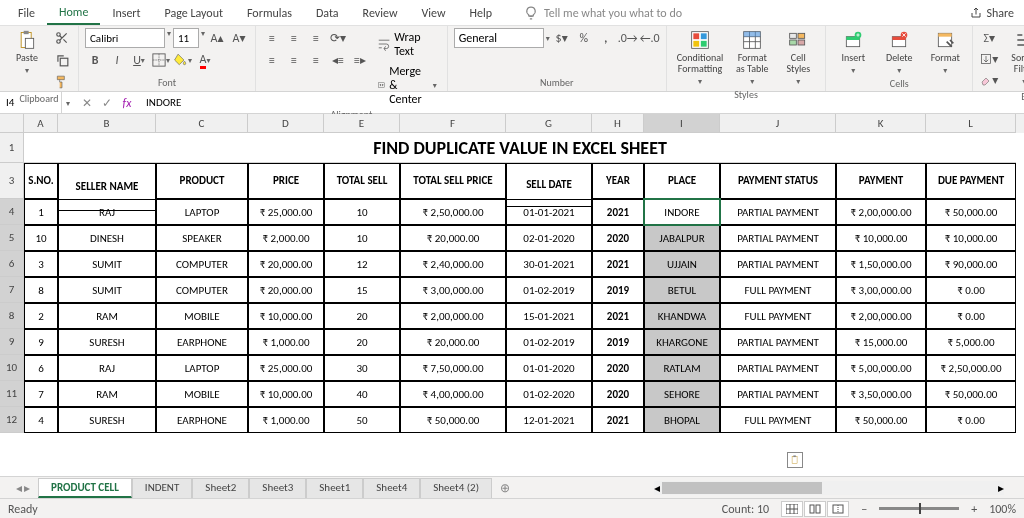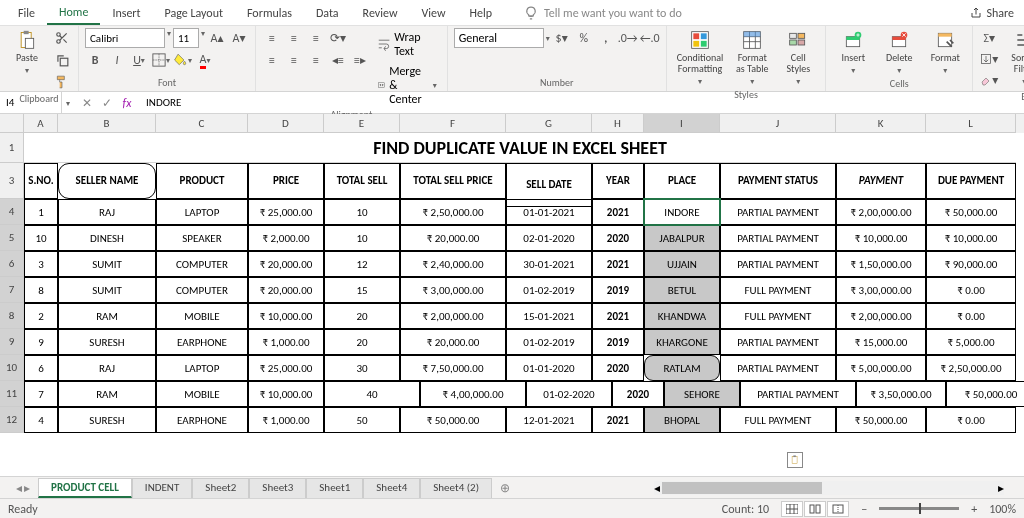--- a/index.html
+++ b/index.html
@@ -77,21 +77,21 @@
   <div class="tab">Page Layout</div>
   <div class="tab">Formulas</div>
   <div class="tab">Data</div>
   <div class="tab">Review</div>
   <div class="tab">View</div>
   <div class="tab">Help</div>
   <div class="tell">
     <svg width="14" height="14" viewBox="0 0 24 24" fill="none" stroke="#888" stroke-width="2">
         <path d="M9 18h6M10 22h4M12 2a7 7 0 00-4 12.9V17h8v-2.1A7 7 0 0012 2z"></path>
       </svg>
-    <span>Tell me want you want to do</span>
+    <span>Tell me what you what to do</span>
   </div>
   <div class="share">
     <svg width="12" height="12" viewBox="0 0 24 24" fill="none" stroke="#444" stroke-width="2">
         <path d="M4 12v8h16v-8M12 2v13M8 6l4-4 4 4"></path>
       </svg>
     <span>Share</span>
   </div>
 </div>
 
 <div class="ribbon">
@@ -382,30 +382,30 @@
         <div class="row-h sel" style="height: 26px;">10</div>
         <div class="row-h sel" style="height: 26px;">11</div>
         <div class="row-h sel" style="height: 26px;">12</div>
       </div>
     <div class="cells" id="cells">
         <div class="row title-row">
           <div class="cell title-cell" style="width: 992px; height: 30px;">FIND DUPLICATE VALUE IN EXCEL SHEET</div>
         </div>
         <div class="row header-row">
           <div class="cell" style="width: 34px; height: 36px;">S.NO.</div>
-          <div class="cell" style="width: 98px; height: 36px; border-radius: 11px;">SELLER NAME</div>
+          <div class="cell" style="width: 98px; height: 48px;">SELLER NAME</div>
           <div class="cell" style="width: 92px; height: 36px;">PRODUCT</div>
           <div class="cell" style="width: 76px; height: 36px;">PRICE</div>
           <div class="cell" style="width: 76px; height: 36px;">TOTAL SELL</div>
           <div class="cell" style="width: 106px; height: 36px;">TOTAL SELL PRICE</div>
           <div class="cell" style="width: 86px; height: 44px;">SELL DATE</div>
           <div class="cell" style="width: 52px; height: 36px;">YEAR</div>
           <div class="cell" style="width: 76px; height: 36px;">PLACE</div>
           <div class="cell" style="width: 116px; height: 36px;">PAYMENT STATUS</div>
-          <div class="cell" style="width: 90px; height: 36px; font-style: italic;">PAYMENT</div>
+          <div class="cell" style="width: 90px; height: 36px;">PAYMENT</div>
           <div class="cell" style="width: 90px; height: 36px;">DUE PAYMENT</div>
         </div>
         <div class="row data-row">
           <div class="cell" style="width: 34px; height: 26px;">1</div>
           <div class="cell" style="width: 98px; height: 26px;">RAJ</div>
           <div class="cell" style="width: 92px; height: 26px;">LAPTOP</div>
           <div class="cell" style="width: 76px; height: 26px;">₹ 25,000.00</div>
           <div class="cell" style="width: 76px; height: 26px;">10</div>
           <div class="cell" style="width: 106px; height: 26px;">₹ 2,50,000.00</div>
           <div class="cell" style="width: 86px; height: 26px;">01-01-2021</div>
@@ -487,31 +487,31 @@
         </div>
         <div class="row data-row">
           <div class="cell" style="width: 34px; height: 26px;">6</div>
           <div class="cell" style="width: 98px; height: 26px;">RAJ</div>
           <div class="cell" style="width: 92px; height: 26px;">LAPTOP</div>
           <div class="cell" style="width: 76px; height: 26px;">₹ 25,000.00</div>
           <div class="cell" style="width: 76px; height: 26px;">30</div>
           <div class="cell" style="width: 106px; height: 26px;">₹ 7,50,000.00</div>
           <div class="cell" style="width: 86px; height: 26px;">01-01-2020</div>
           <div class="cell bold" style="width: 52px; height: 26px;">2020</div>
-          <div class="cell sel-col" style="width: 76px; height: 26px; border-radius: 9px;">RATLAM</div>
+          <div class="cell sel-col" style="width: 76px; height: 26px;">RATLAM</div>
           <div class="cell" style="width: 116px; height: 26px;">PARTIAL PAYMENT</div>
           <div class="cell" style="width: 90px; height: 26px;">₹ 5,00,000.00</div>
           <div class="cell" style="width: 90px; height: 26px;">₹ 2,50,000.00</div>
         </div>
         <div class="row data-row">
           <div class="cell" style="width: 34px; height: 26px;">7</div>
           <div class="cell" style="width: 98px; height: 26px;">RAM</div>
           <div class="cell" style="width: 92px; height: 26px;">MOBILE</div>
           <div class="cell" style="width: 76px; height: 26px;">₹ 10,000.00</div>
-          <div class="cell" style="width: 96px; height: 26px;">40</div>
+          <div class="cell" style="width: 76px; height: 26px;">40</div>
           <div class="cell" style="width: 106px; height: 26px;">₹ 4,00,000.00</div>
           <div class="cell" style="width: 86px; height: 26px;">01-02-2020</div>
           <div class="cell bold" style="width: 52px; height: 26px;">2020</div>
           <div class="cell sel-col" style="width: 76px; height: 26px;">SEHORE</div>
           <div class="cell" style="width: 116px; height: 26px;">PARTIAL PAYMENT</div>
           <div class="cell" style="width: 90px; height: 26px;">₹ 3,50,000.00</div>
           <div class="cell" style="width: 90px; height: 26px;">₹ 50,000.00</div>
         </div>
         <div class="row data-row">
           <div class="cell" style="width: 34px; height: 26px;">4</div>

